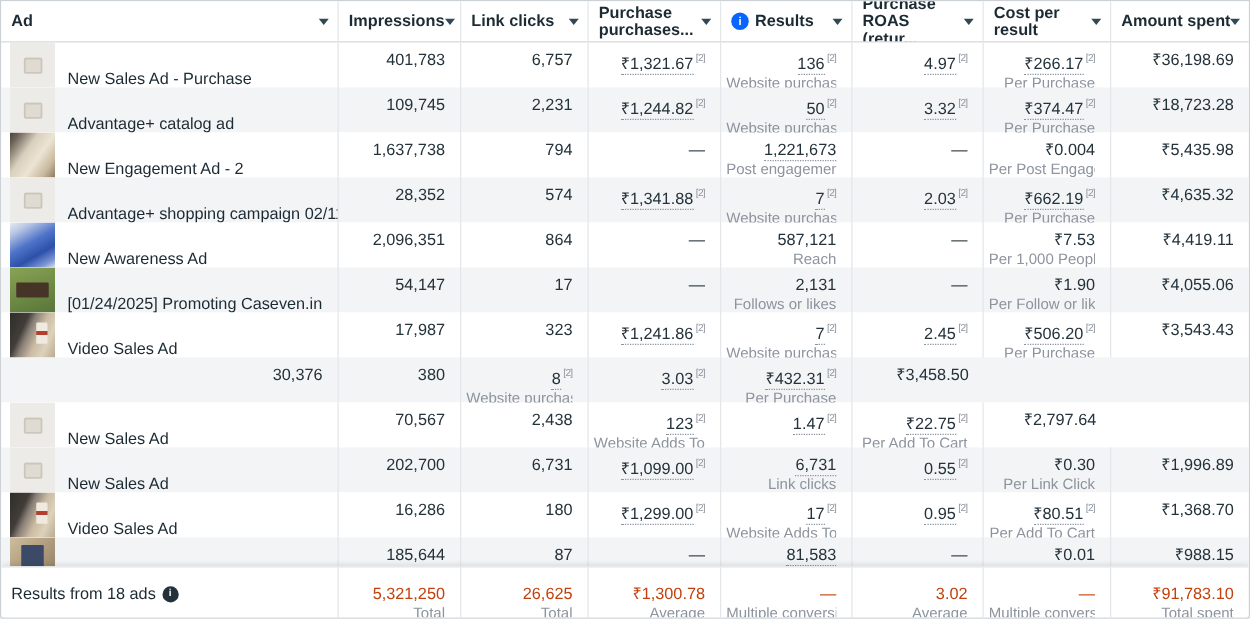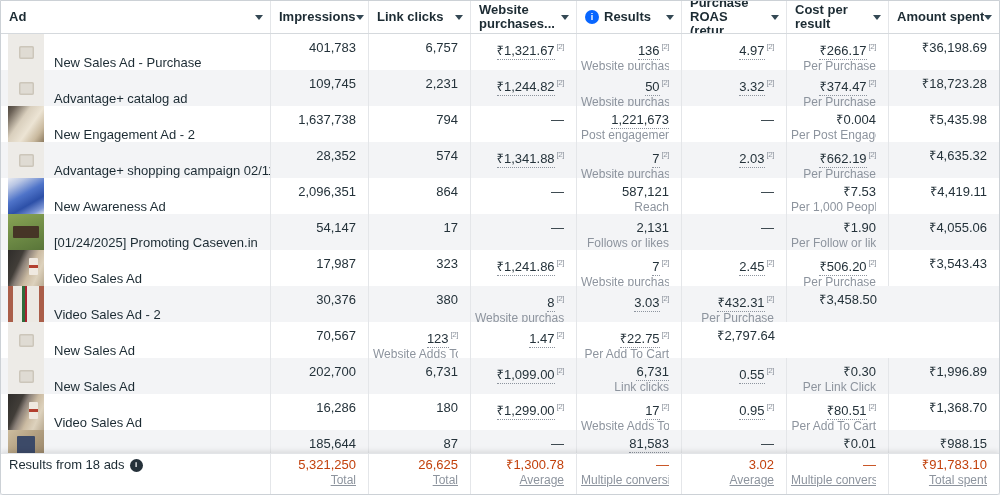--- a/index.html
+++ b/index.html
@@ -79,21 +79,21 @@
   .sub{ font-size:12px; color:#8d949e; line-height:13px; margin-top:1px;
         white-space:nowrap; overflow:hidden; }
   .sub:empty{ display:none; }
 
   
   .footer{
     position:absolute; left:0; right:0; bottom:0; height:41px;
     background:#fff; border-top:1px solid #e2e4e7;
     box-shadow:0 -2px 5px rgba(0,0,0,0.10); z-index:2;
   }
-  .fcell{ border-right:1px solid #e4e6e9; padding:3px 12px 0 4px; text-align:right; overflow:hidden;}
+  .fcell{ border-right:1px solid #e4e6e9; padding:13px 12px 0 4px; text-align:right; overflow:hidden;}
   .fcell:last-child{ border-right:none;text-align:right; }
   .f-ad{ text-align:left; padding-left:8px; }
   .f-title-line{ font-size:13px; color:#1c2b33; line-height:16px; display:flex; align-items:center; }
   .info-icon-dark{
     flex:0 0 13px; width:13px; height:13px; border-radius:50%;
     background:#25313a; color:#fff; margin-left:5px;
     display:inline-flex; align-items:center; justify-content:center;
   }
   .info-icon-dark::after{ content:"i"; font-size:8px; font-weight:700; }
   .f-sub{ font-size:12px; color:#8d949e; line-height:14px;margin-top:24px; }
@@ -112,21 +112,21 @@
     </div>
     <div class="hcell">
       <span class="hlabel">Impressions</span>
       <span class="caret"></span>
     </div>
     <div class="hcell">
       <span class="hlabel">Link clicks</span>
       <span class="caret"></span>
     </div>
     <div class="hcell">
-      <span class="hlabel">Website purchases...</span>
+      <span class="hlabel">Purchase purchases...</span>
       <span class="caret"></span>
     </div>
     <div class="hcell">
       <span class="info-icon-blue"></span>
       <span class="hlabel">Results</span>
       <span class="caret"></span>
     </div>
     <div class="hcell">
       <span class="hlabel">Purchase ROAS (retur...</span>
       <span class="caret"></span>
@@ -384,24 +384,20 @@
       <div class="val"><span class="v u">₹506.20</span><sup class="sup">[2]</sup></div>
       <div class="sub">Per Purchase</div>
     </div>
     <div class="cell mcell">
       <div class="val"><span class="v">₹3,543.43</span></div>
 
     </div>
   </div>
 
   <div class="row grid alt">
-    <div class="cell ad-cell">
-      <span class="thumb photo-stripe"></span>
-      <span class="ad-name">Video Sales Ad - 2</span>
-    </div>
     <div class="cell mcell">
       <div class="val"><span class="v">30,376</span></div>
 
     </div>
     <div class="cell mcell">
       <div class="val"><span class="v">380</span></div>
 
     </div>
     <div class="cell mcell">
       <div class="val"><span class="v u">8</span><sup class="sup">[2]</sup></div>
@@ -421,20 +417,24 @@
     </div>
   </div>
 
   <div class="row grid">
     <div class="cell ad-cell">
       <span class="thumb placeholder"></span>
       <span class="ad-name">New Sales Ad</span>
     </div>
     <div class="cell mcell">
       <div class="val"><span class="v">70,567</span></div>
+
+    </div>
+    <div class="cell mcell">
+      <div class="val"><span class="v">2,438</span></div>
 
     </div>
     <div class="cell mcell">
       <div class="val"><span class="v u">123</span><sup class="sup">[2]</sup></div>
       <div class="sub">Website Adds To ...</div>
     </div>
     <div class="cell mcell">
       <div class="val"><span class="v u">1.47</span><sup class="sup">[2]</sup></div>
 
     </div>

